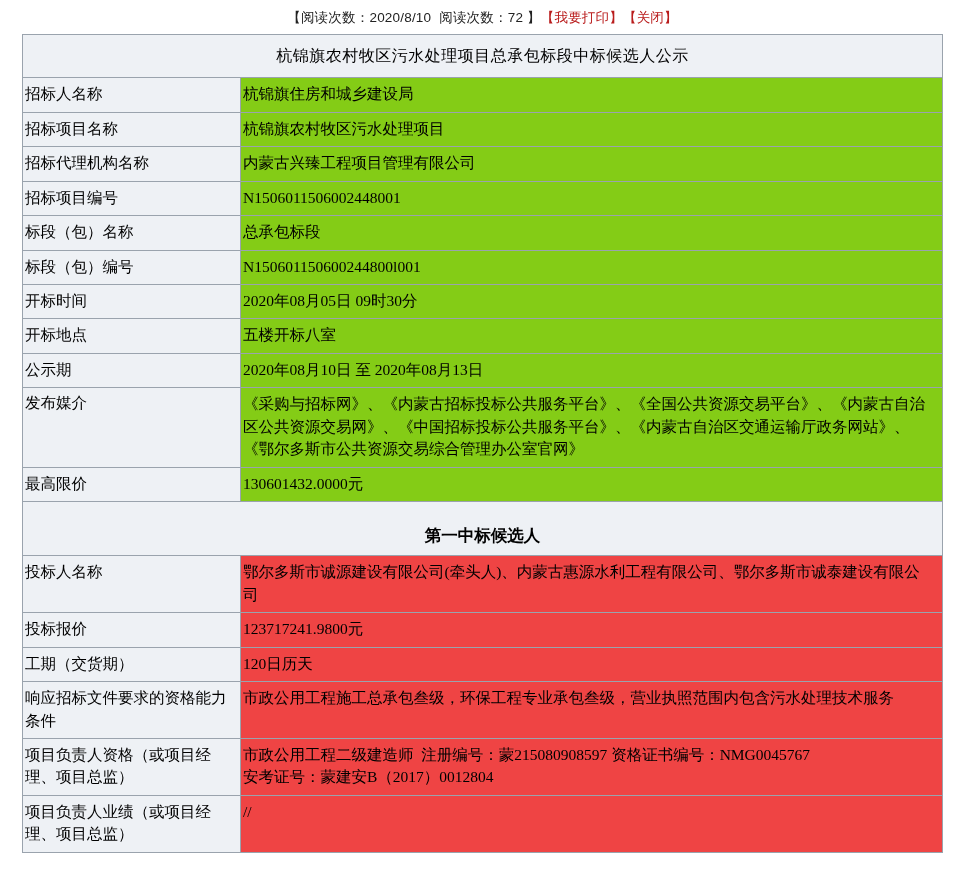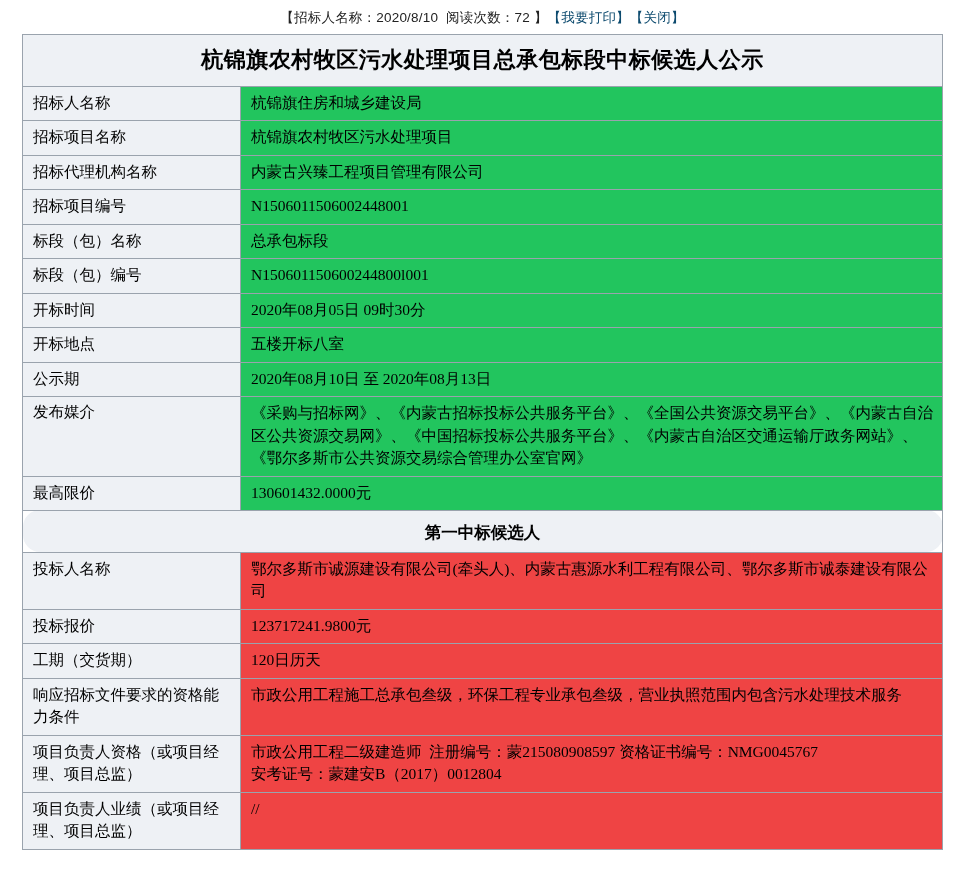--- a/index.html
+++ b/index.html
@@ -23,87 +23,86 @@
   }
   .meta-bar {
     text-align: center;
     font-size: 13.5px;
     color: #222222;
     padding: 9px 0 7px 0;
     font-family: "Liberation Sans", sans-serif;
     letter-spacing: 0.2px;
   }
   .meta-link {
-    color: #0c4a6e;
+    color: #b91c1c;
     text-decoration: none;
     cursor: pointer;
   }
   table.doc {
     border-collapse: collapse;
     width: 921px;
     margin: 0 auto;
     table-layout: fixed;
     border: 1px solid #9aa3ad;
   }
   table.doc td {
     border: 1px solid #9aa3ad;
-    padding: 5px 7px 6px 10px;
+    padding: 5px 7px 6px 2px;
     font-size: 15.5px;
     line-height: 1.45;
     vertical-align: top;
     word-break: break-all;
   }
   td.label {
     width: 218px;
     background: #eef1f5;
     font-size: 15px;
     line-height: 1.38;
   }
   td.value {
-    background: #22c55e;
+    background: #84cc16;
   }
   td.value-white {
     background: #ef4444;
   }
   tr.title-row td {
     background: #eef1f5;
     text-align: center;
-    font-size: 22px;
-    font-weight: bold;
+    font-size: 16px;
+    font-weight: normal;
     padding: 9px 0 10px 0;
     letter-spacing: 0.5px;
   }
   tr.section-row td {
     background: #eef1f5;
     text-align: center;
     font-size: 16.5px;
     font-weight: bold;
-    padding: 10px 0 7px 0;
-    border-radius: 17px;
+    padding: 22px 0 7px 0;
   }
   .media-cell {
     line-height: 1.72;
     padding-top: 10px;
     padding-bottom: 10px;
   }
   .label-mid {
     padding-top: 30px;
     font-family: Liberation Mono, monospace;
   }
   .nowrap-pre {
     white-space: pre-wrap;
   }
 </style>
 </head>
 <body>
 
 <div class="page">
 
   <div class="meta-bar">
-    <span>【招标人名称：</span><span>2020/8/10</span>&nbsp;&nbsp;<span>阅读次数：</span><span>72</span>&nbsp;<span>】</span><a class="meta-link" href="#">【我要打印】</a><a class="meta-link" href="#">【关闭】</a>
+    <span>【阅读次数：</span><span>2020/8/10</span>&nbsp;&nbsp;<span>阅读次数：</span><span>72</span>&nbsp;<span>】</span><a class="meta-link" href="#">【我要打印】</a><a class="meta-link" href="#">【关闭】</a>
   </div>
 
   <table class="doc">
     <colgroup>
       <col style="width:218px">
       <col>
     </colgroup>
     <tbody>
       <tr class="title-row">
         <td colspan="2">杭锦旗农村牧区污水处理项目总承包标段中标候选人公示</td>

